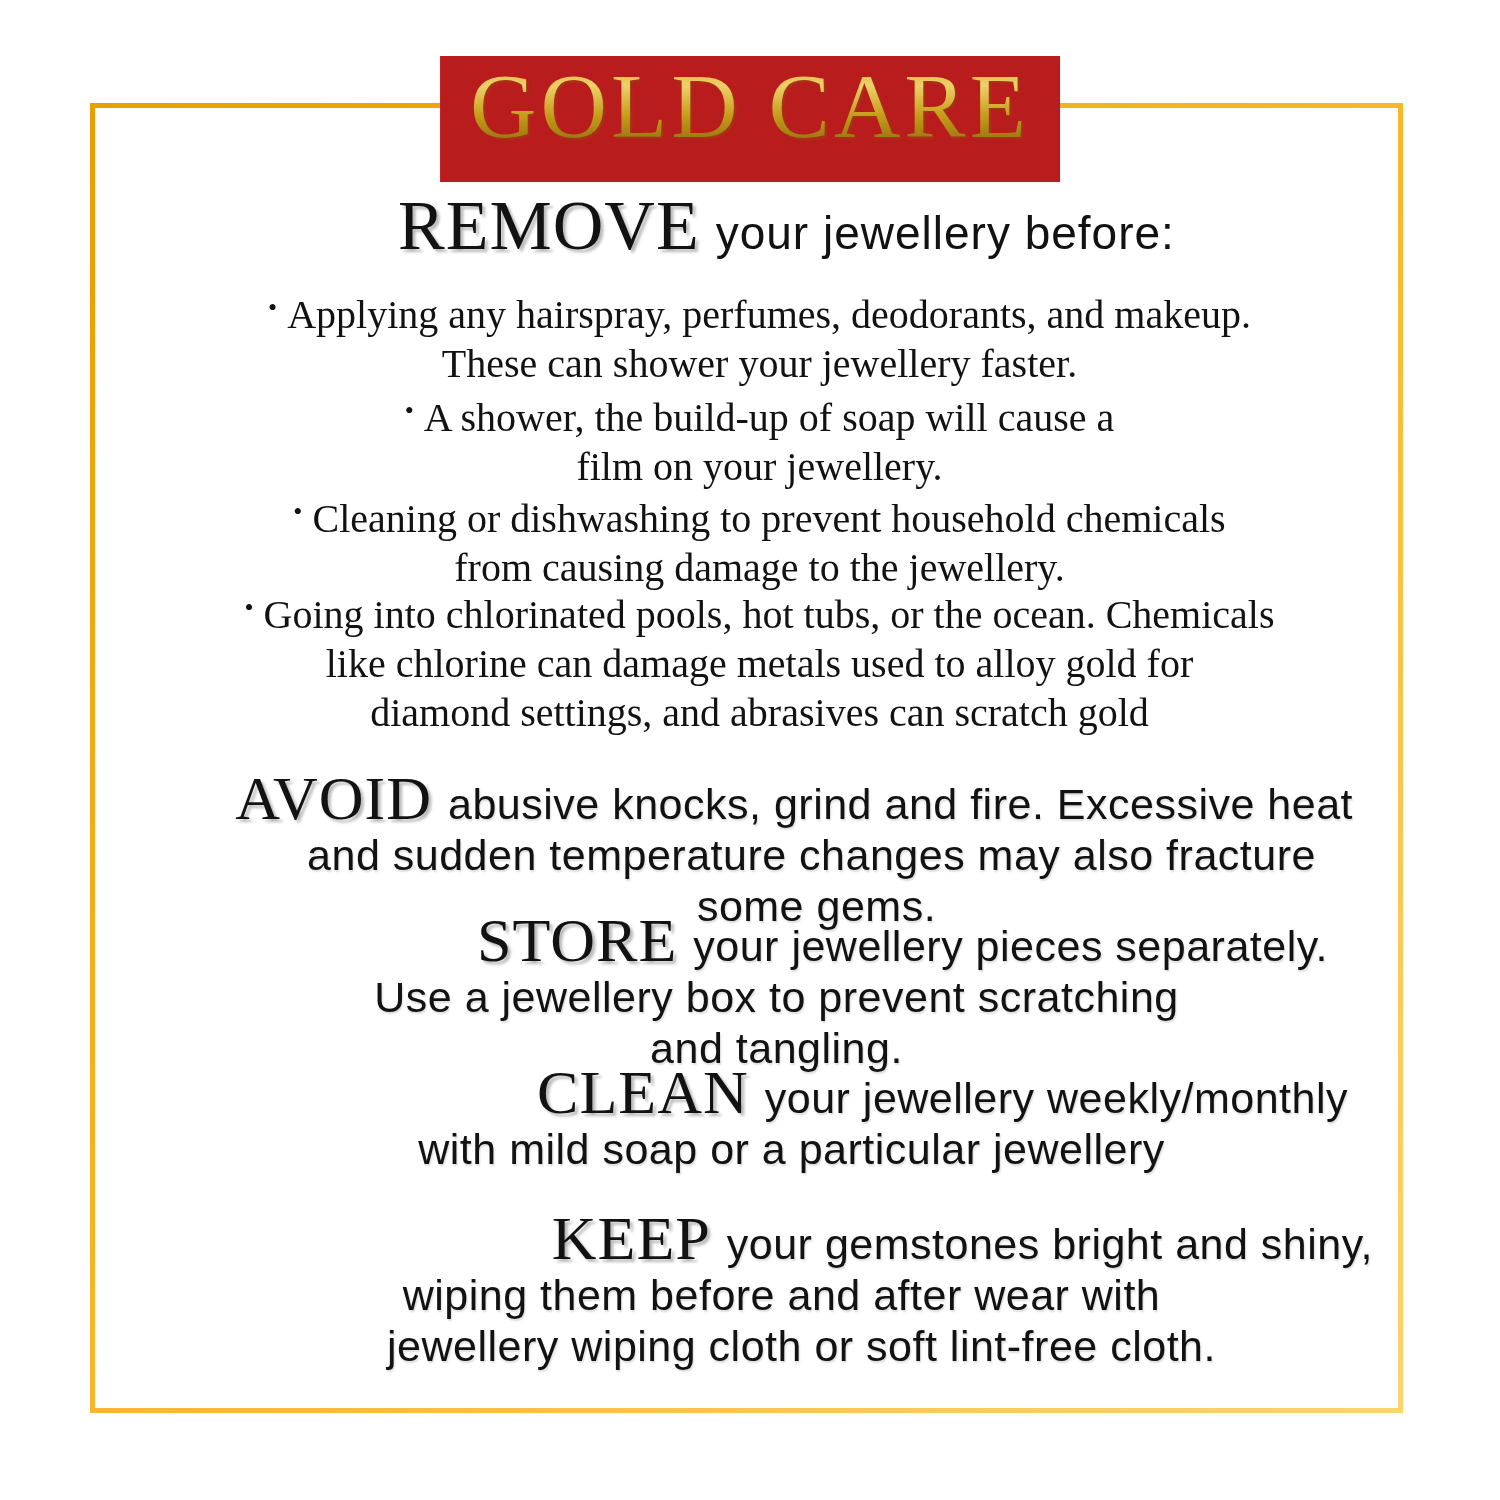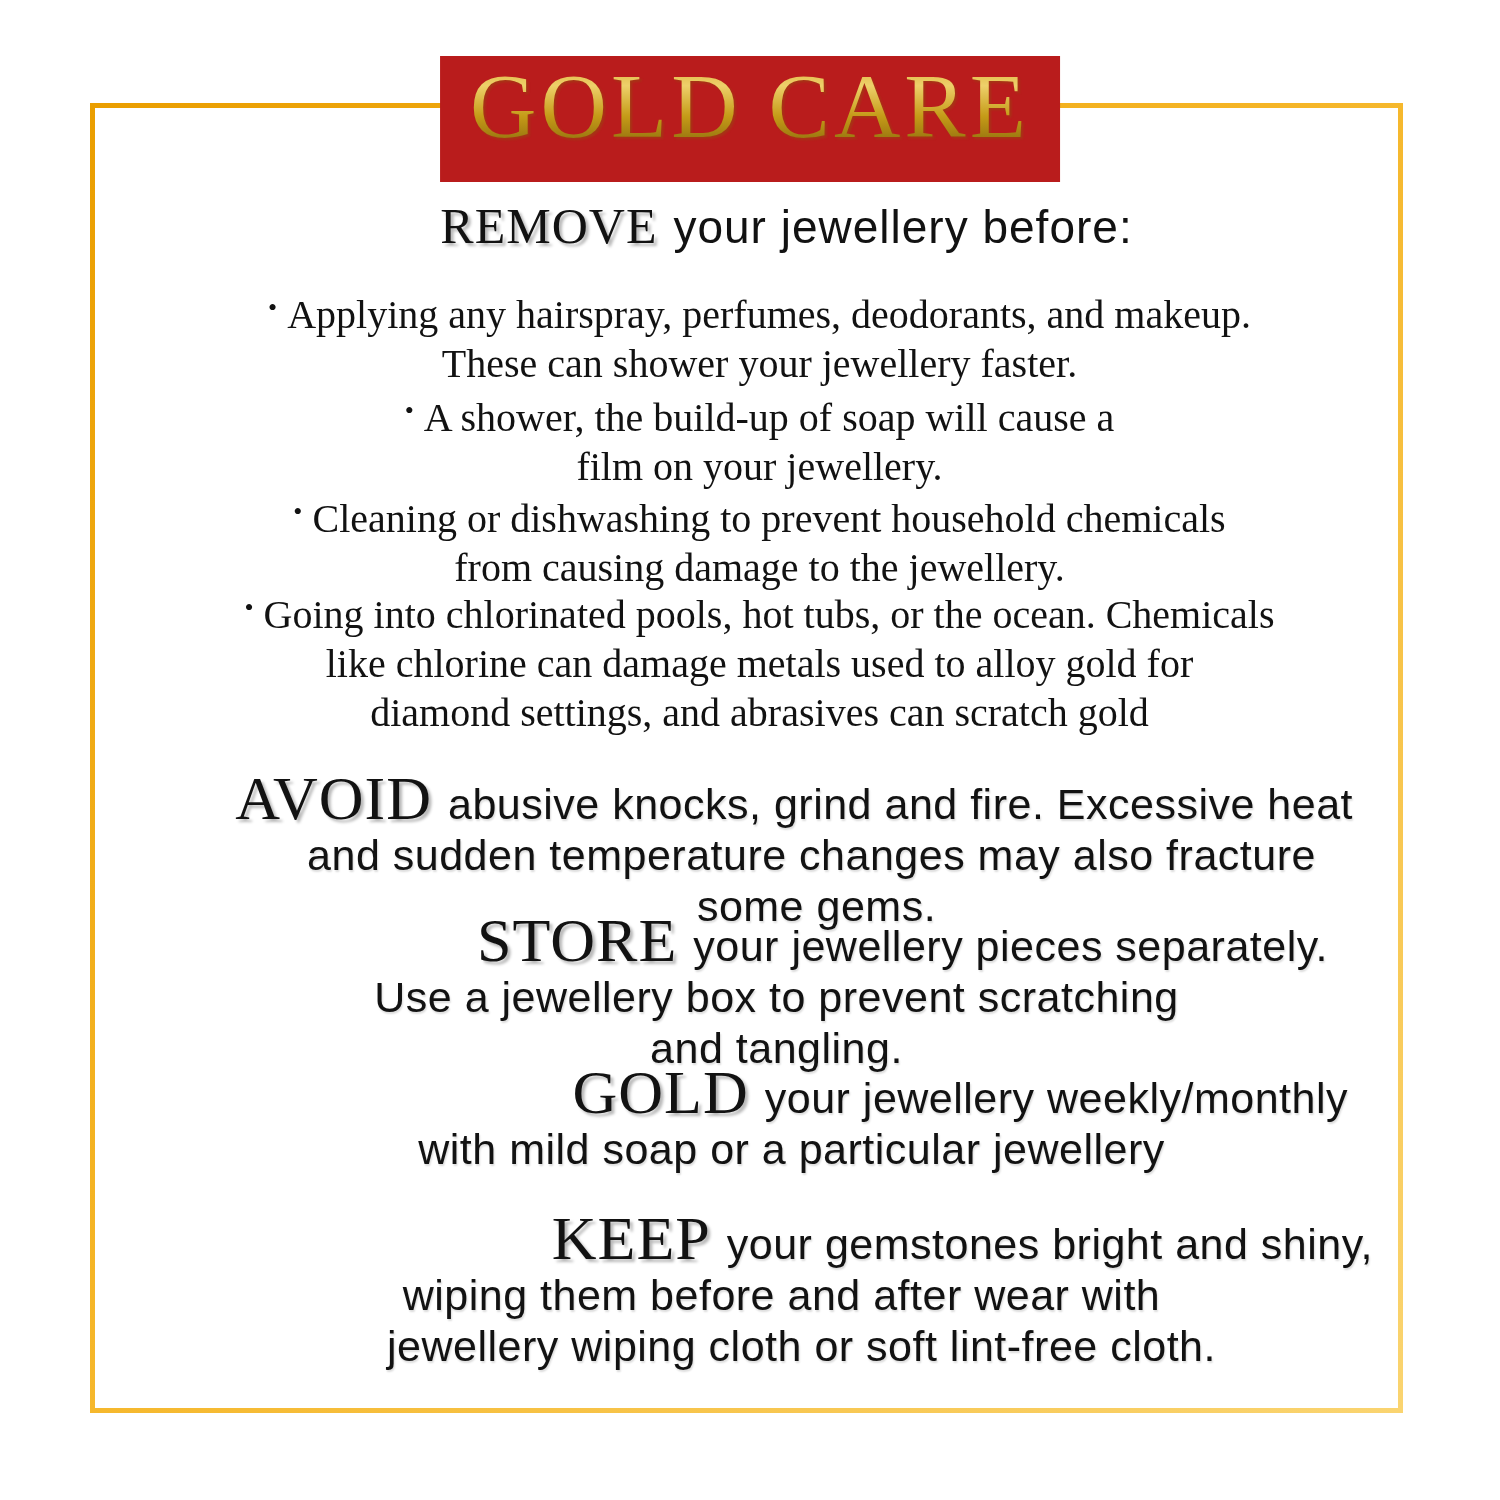--- a/index.html
+++ b/index.html
@@ -60,21 +60,21 @@
   .line { display: block; }
 
   
   .kw {
     font-family: "Liberation Serif", serif;
     font-size: 62px;
     letter-spacing: 1px;
     text-shadow: 3px 3px 3px rgba(0, 0, 0, 0.28);
     margin-right: 16px;
   }
-  .kw-remove { font-size: 50px; }
+  .kw-remove { font-size: 70px; }
 
   
   .heading-line {
     line-height: 82px;
     font-size: 46px;
     letter-spacing: 1px;
   }
 
   
   .serif-line {
@@ -180,21 +180,21 @@
 <div class="section sec-store">
   <div class="line sans-line first-line nx-m80">
     <span class="kw">STORE</span><span>your jewellery pieces separately.</span>
   </div>
   <div class="line sans-line nx-p25">Use a jewellery box to prevent scratching</div>
   <div class="line sans-line nx-p25">and tangling.</div>
 </div>
 
 <div class="section sec-clean">
   <div class="line sans-line first-line nx-m60">
-    <span class="kw">GOLD</span><span>your jewellery weekly/monthly</span>
+    <span class="kw">CLEAN</span><span>your jewellery weekly/monthly</span>
   </div>
   <div class="line sans-line nx-p40">with mild soap or a particular jewellery</div>
 </div>
 
 <div class="section sec-keep">
   <div class="line sans-line first-line nx-m35">
     <span class="kw">KEEP</span><span>your gemstones bright and shiny,</span>
   </div>
   <div class="line sans-line nx-p30">wiping them before and after wear with</div>
   <div class="line sans-line nx-p50">jewellery wiping cloth or soft lint-free cloth.</div>

